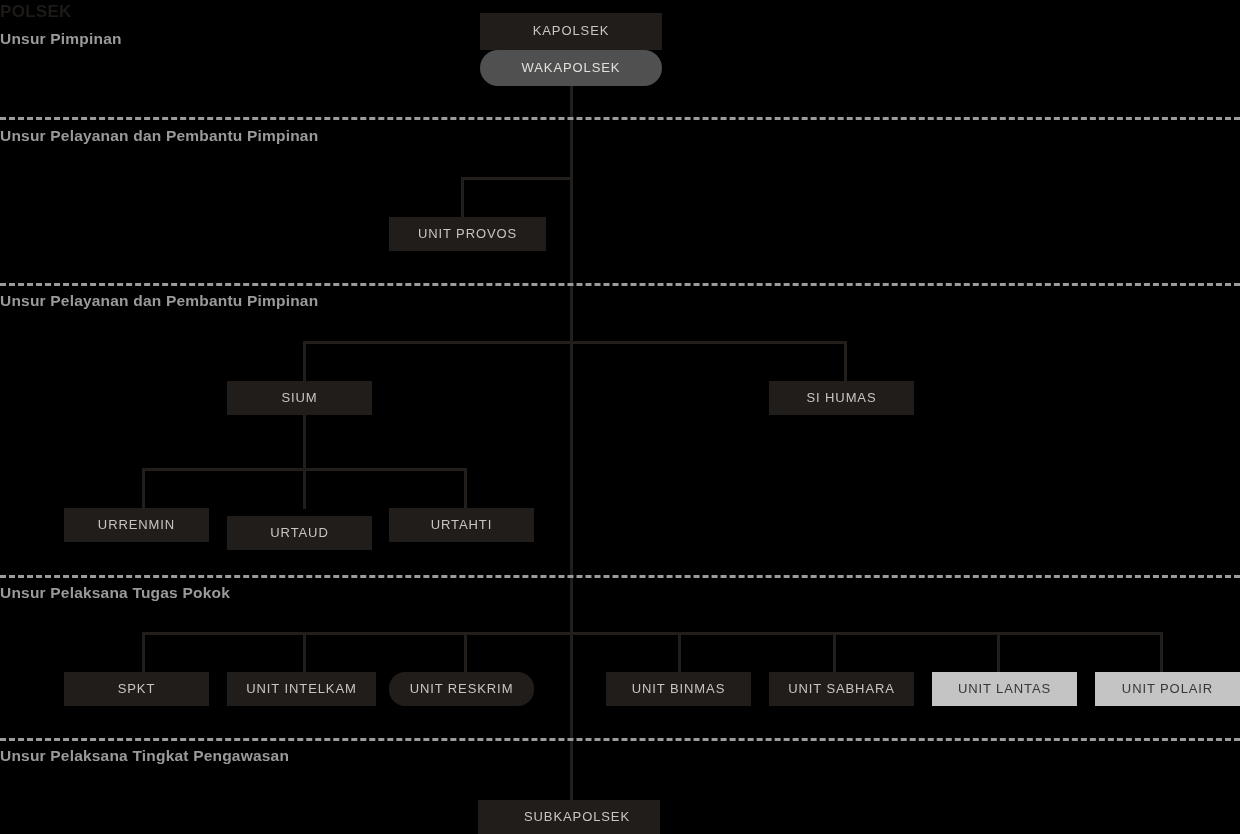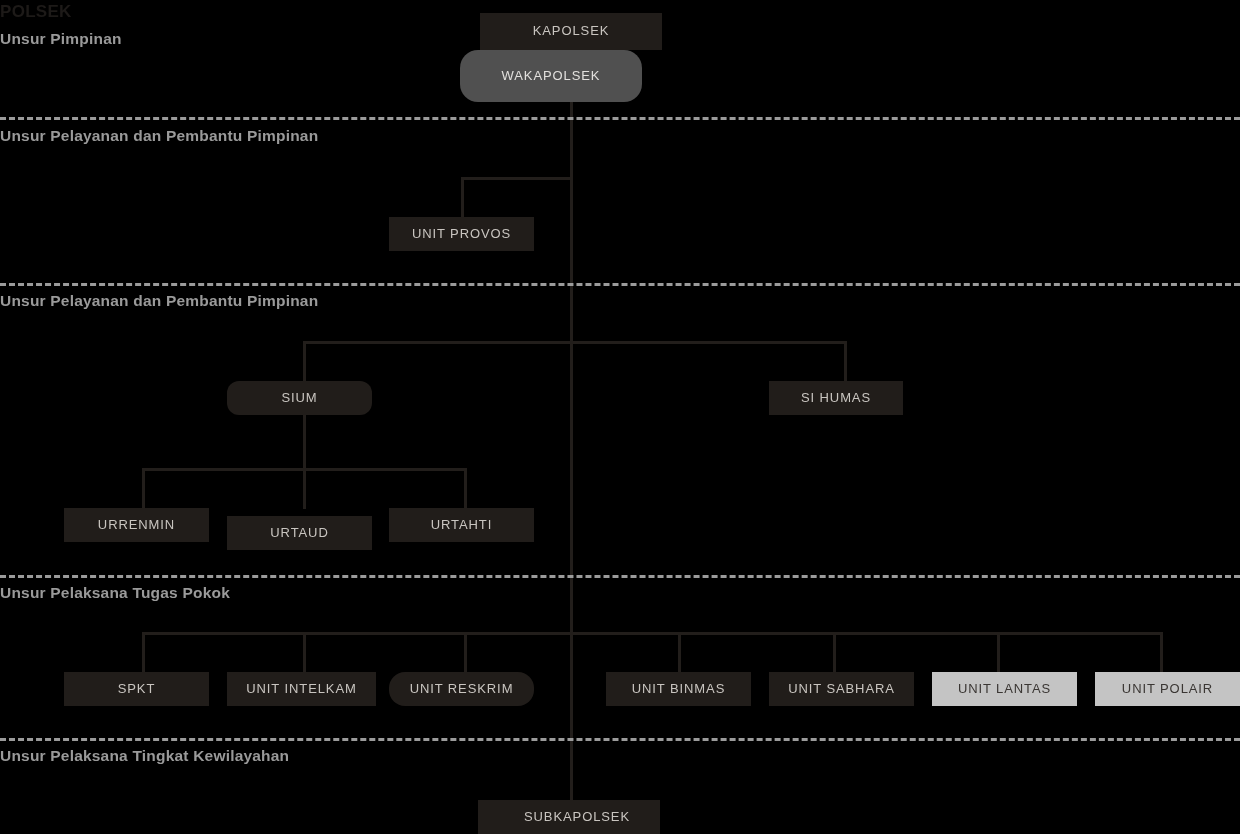--- a/index.html
+++ b/index.html
@@ -128,31 +128,31 @@
   <div class="doc-title" style="top:2px;text-align:center;">POLSEK</div>
 
   <div class="section-heading" style="top:30px;">Unsur Pimpinan</div>
 
   <div class="section-heading" style="top:127px;">Unsur Pelayanan dan Pembantu Pimpinan</div>
 
   <div class="section-heading" style="top:292px;">Unsur Pelayanan dan Pembantu Pimpinan</div>
 
   <div class="section-heading" style="top:584px;">Unsur Pelaksana Tugas Pokok</div>
 
-  <div class="section-heading" style="top:747px;">Unsur Pelaksana Tingkat Kewilayahan</div>
+  <div class="section-heading" style="top:747px;">Unsur Pelaksana Tingkat Pengawasan</div>
 
   <div class="node dark" style="left:480px; top:13px; width:182px; height:37px;">KAPOLSEK</div>
 
-  <div class="node mid" style="left:460px; top:50px; width:182px; height:52px;border-radius:18px;">WAKAPOLSEK</div>
+  <div class="node mid" style="left:480px; top:50px; width:182px; height:36px;border-radius:18px;">WAKAPOLSEK</div>
 
-  <div class="node dark" style="left:389px; top:217px; width:145px; height:34px;">UNIT PROVOS</div>
+  <div class="node dark" style="left:389px; top:217px; width:157px; height:34px;">UNIT PROVOS</div>
 
-  <div class="node dark" style="left:227px; top:381px; width:145px; height:34px;border-radius:12px;">SIUM</div>
+  <div class="node dark" style="left:227px; top:381px; width:145px; height:34px;">SIUM</div>
 
-  <div class="node dark" style="left:769px; top:381px; width:134px; height:34px;">SI HUMAS</div>
+  <div class="node dark" style="left:769px; top:381px; width:145px; height:34px;">SI HUMAS</div>
 
   <div class="node dark" style="left:64px; top:508px; width:145px; height:34px;">URRENMIN</div>
 
   <div class="node dark" style="left:227px; top:516px; width:145px; height:34px;">URTAUD</div>
 
   <div class="node dark" style="left:389px; top:508px; width:145px; height:34px;">URTAHTI</div>
 
   <div class="node dark" style="left:64px; top:672px; width:145px; height:34px;">SPKT</div>
 
   <div class="node dark" style="left:227px; top:672px; width:149px; height:34px;">UNIT INTELKAM</div>

